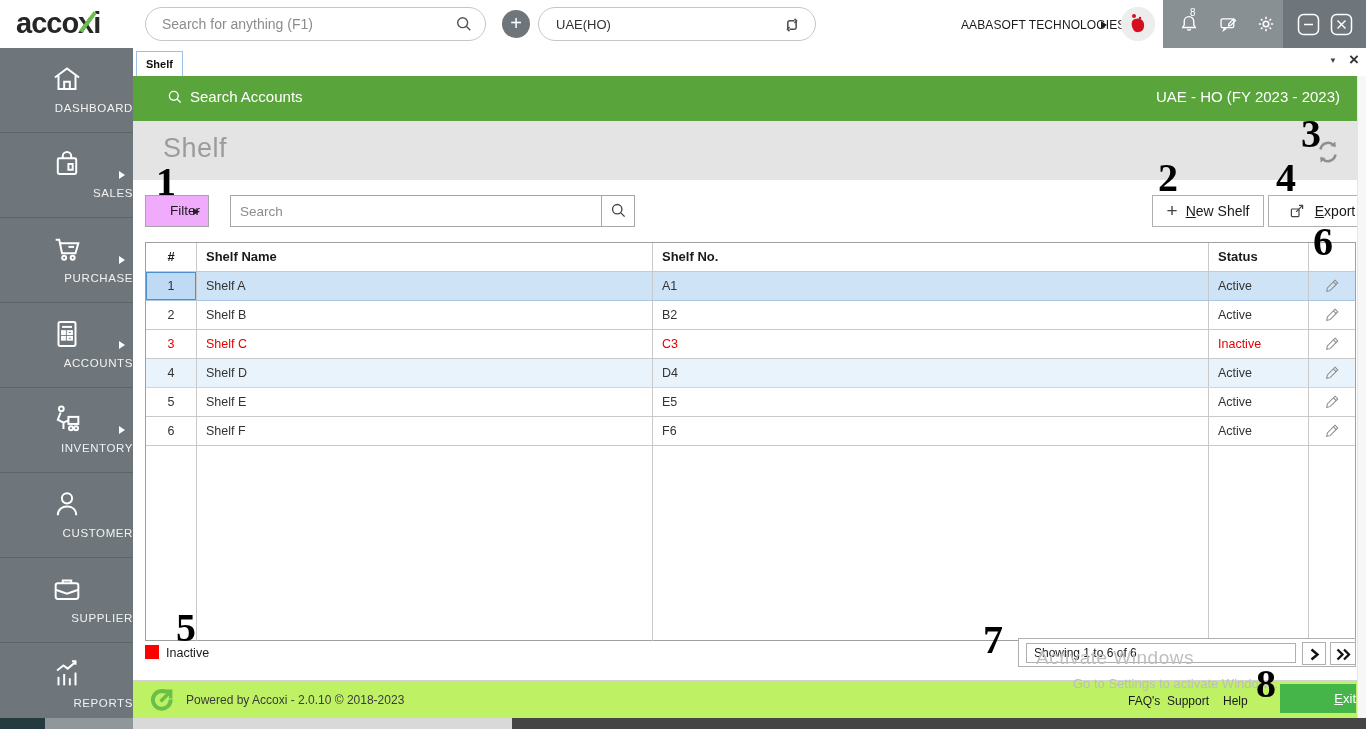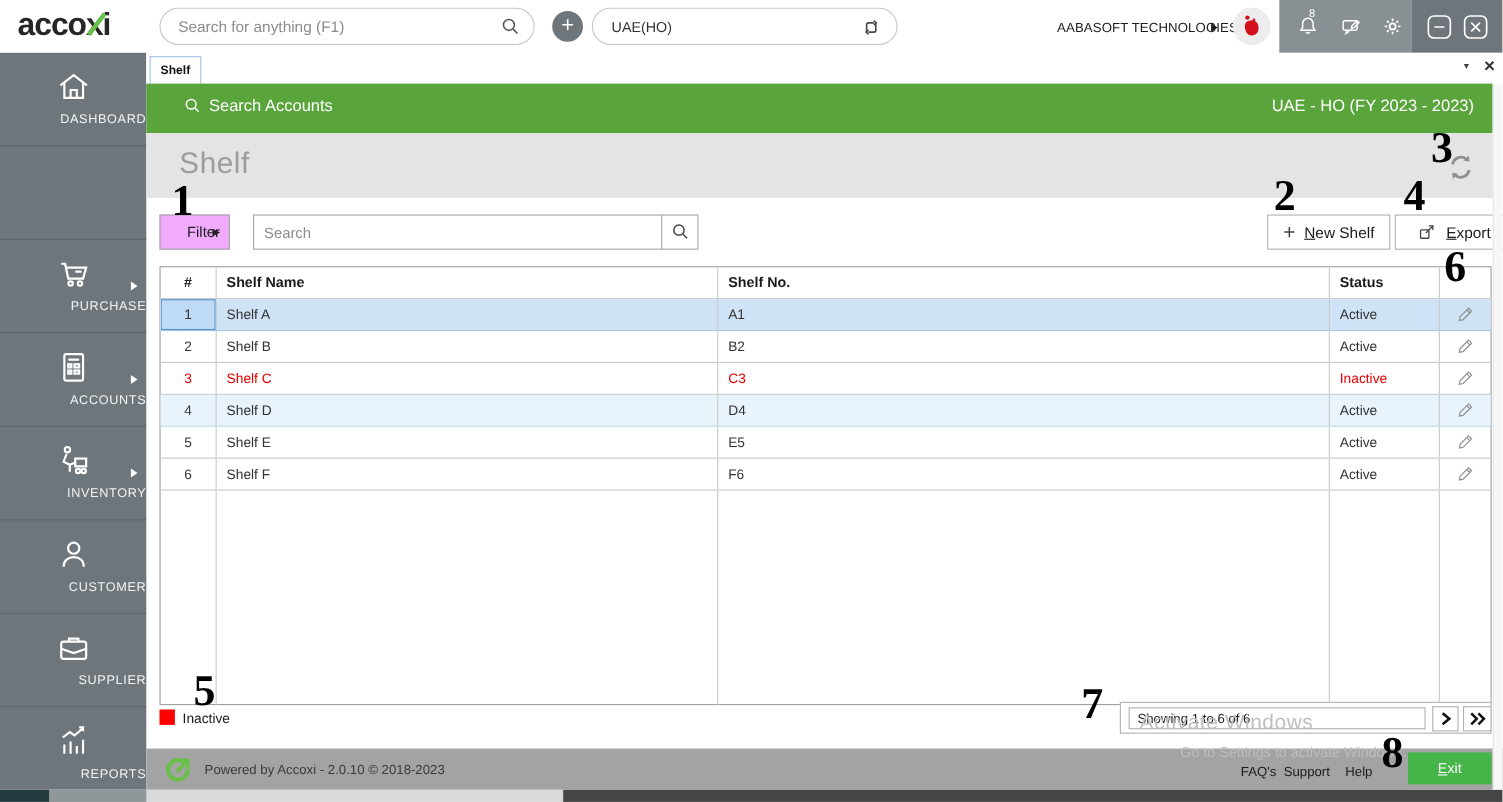--- a/index.html
+++ b/index.html
@@ -85,25 +85,25 @@
   .pager { position:absolute; left:1018px; top:638px; width:338px; height:29px; border:1px solid #b0b0b0; background:#fff; }
   .pager .sum { position:absolute; left:7px; top:4px; width:270px; height:20px; border:1px solid #b0b0b0; font-size:12px; color:#1a1a1a; line-height:18px; padding-left:7px; }
   .pager .pbtn { position:absolute; top:3px; width:24px; height:23px; border:1px solid #b0b0b0; background:#fff; text-align:center; padding-top:4px; }
   .pager .pnext { left:283px; }
   .pager .plast { left:311px; width:26px; }
 
   .wm1 { position:absolute; left:1036px; top:647px; font-size:19px; color:#bfbfbf; z-index:40; letter-spacing:0.5px; }
   .wm2 { position:absolute; left:1073px; top:676px; font-size:13px; color:#bdbdbd; z-index:40; }
 
   
-  .footer { position:absolute; left:133px; top:680px; width:1233px; height:38px; background:#a3a3a3; border-top:1px solid #d2d2d2; }
+  .footer { position:absolute; left:133px; top:680px; width:1233px; height:38px; background:#bef264; border-top:1px solid #d2d2d2; }
   .flogo { position:absolute; left:15px; top:5px; }
   .powered { position:absolute; left:53px; top:12px; font-size:12px; color:#3a3a3a; }
   .flink { position:absolute; top:13px; font-size:12px; color:#1a1a1a; cursor:pointer; }
-  .exitbtn { position:absolute; left:1147px; top:3px; width:76px; height:29px; background:#45b549; color:#fff; font-size:13px; text-align:center; line-height:29px; border:none; font-family:inherit; }
+  .exitbtn { position:absolute; left:1147px; top:3px; width:76px; height:29px; background:#45b549; color:#fff; font-size:13px; text-align:right; line-height:29px; border:none; font-family:inherit; }
   .exitbtn .il { text-decoration:underline; }
 
   
   .bstrip { position:absolute; left:0; top:718px; width:1366px; height:11px; background:#d9d9d9; }
   .bs1 { position:absolute; left:0; top:0; width:45px; height:11px; background:#233a3f; }
   .bs2 { position:absolute; left:45px; top:0; width:88px; height:11px; background:#8f979b; }
   .bs4 { position:absolute; left:512px; top:0; width:854px; height:11px; background:#454545; }
   .scrollstrip { position:absolute; left:1357px; top:76px; width:9px; height:642px; background:#f7f7f7; border-left:1px solid #e6e6e6; }
 
   
@@ -194,20 +194,29 @@
 <div class="sidebar">
   <div class="side-item" style="top:0">
     <svg class="side-icon" width="36" height="34" viewBox="0 0 24 24" fill="none" stroke="#fff" stroke-width="1.4">
         <path d="M3.5 11 L12 4.5 L20.5 11"></path>
         <path d="M6 9.5 V19 h12 V9.5"></path>
         <path d="M10 19 v-5 h4 v5"></path>
       </svg>
     <div class="side-label">DASHBOARD</div>
   </div>
   <div class="side-sep" style="top:84px"></div>
+  <div class="side-item" style="top:85px">
+    <svg class="side-icon" width="36" height="34" viewBox="0 0 24 24" fill="none" stroke="#fff" stroke-width="1.4">
+        <rect x="5.5" y="8" width="13" height="11" rx="1"></rect>
+        <path d="M9 8 V6.5 a3 3 0 0 1 6 0 V8"></path>
+        <path d="M13 12 h3 v4 h-3z"></path>
+      </svg>
+    <div class="side-label">SALES</div>
+    <span class="side-arrow"></span>
+  </div>
   <div class="side-sep" style="top:169px"></div>
   <div class="side-item" style="top:170px">
     <svg class="side-icon" width="36" height="34" viewBox="0 0 24 24" fill="none" stroke="#fff" stroke-width="1.4">
         <path d="M4 5.5 h2.5 l2 9.5 h9.5 l2-7 H7.5"></path>
         <path d="M13 10.5 h4"></path>
         <circle cx="10" cy="18.2" r="1.4"></circle>
         <circle cx="16" cy="18.2" r="1.4"></circle>
       </svg>
     <div class="side-label">PURCHASE</div>
     <span class="side-arrow"></span>

